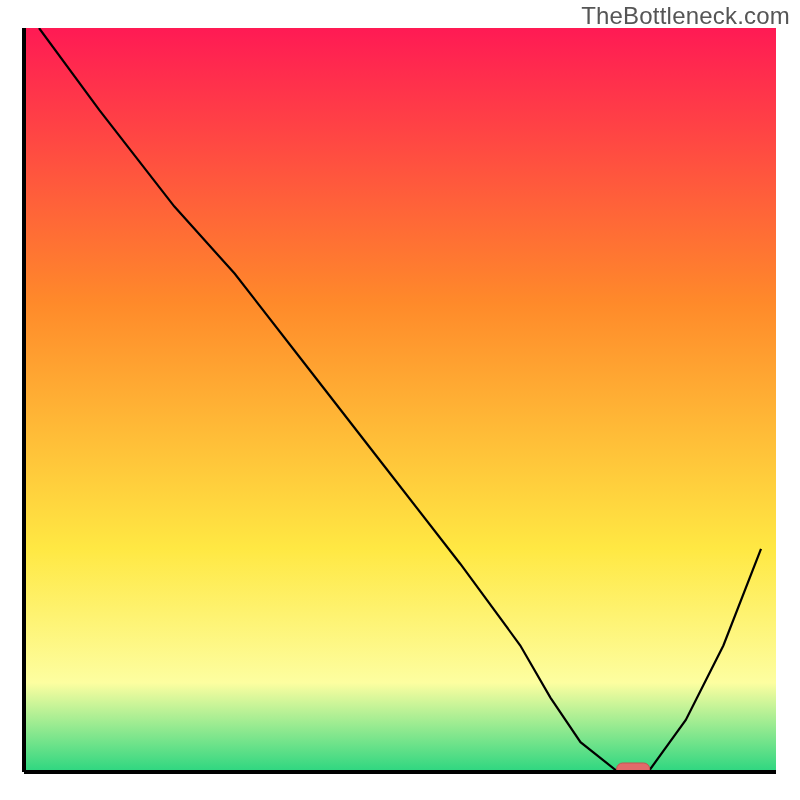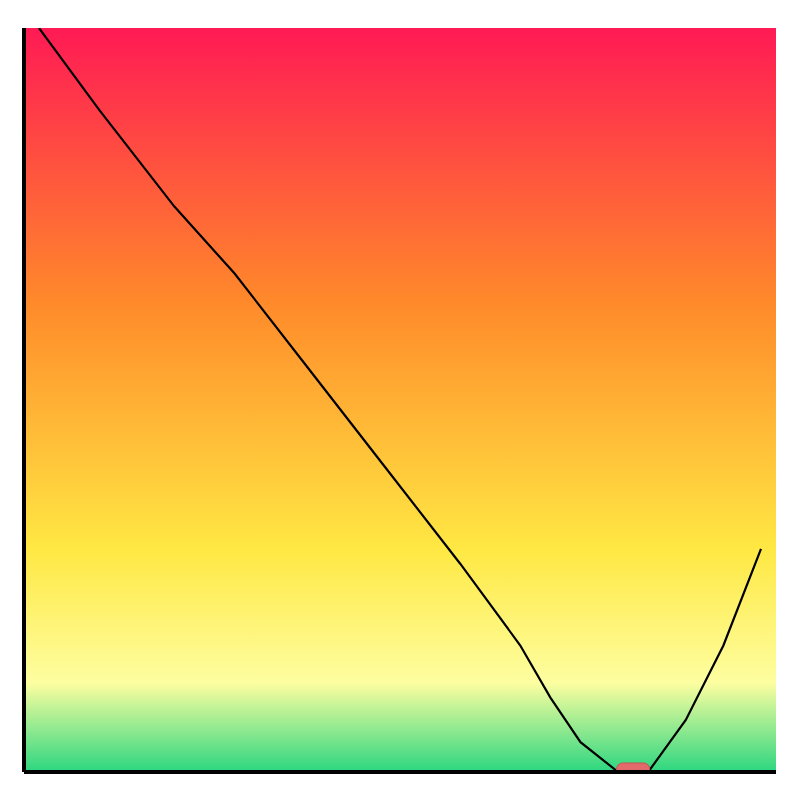--- a/index.html
+++ b/index.html
@@ -26,20 +26,21 @@
     letter-spacing: 0.2px;
   }
   svg {
     display: block;
   }
 </style>
 </head>
 <body>
 
 <div class="wrap">
+  <div class="watermark">TheBottleneck.com</div>
   <svg id="chart-svg" width="800" height="800" viewBox="0 0 800 800">
     <defs>
       <linearGradient id="bg-grad" x1="0" y1="0" x2="0" y2="1">
         <stop id="g0" offset="0%" stop-color="#ff1a54"></stop>
         <stop id="g1" offset="37%" stop-color="#ff8a2a"></stop>
         <stop id="g2" offset="70%" stop-color="#ffe843"></stop>
         <stop id="g3" offset="88%" stop-color="#fdfea0"></stop>
         <stop id="g4" offset="100%" stop-color="#2cd680"></stop>
       </linearGradient>
       <clipPath id="clip-plot">

